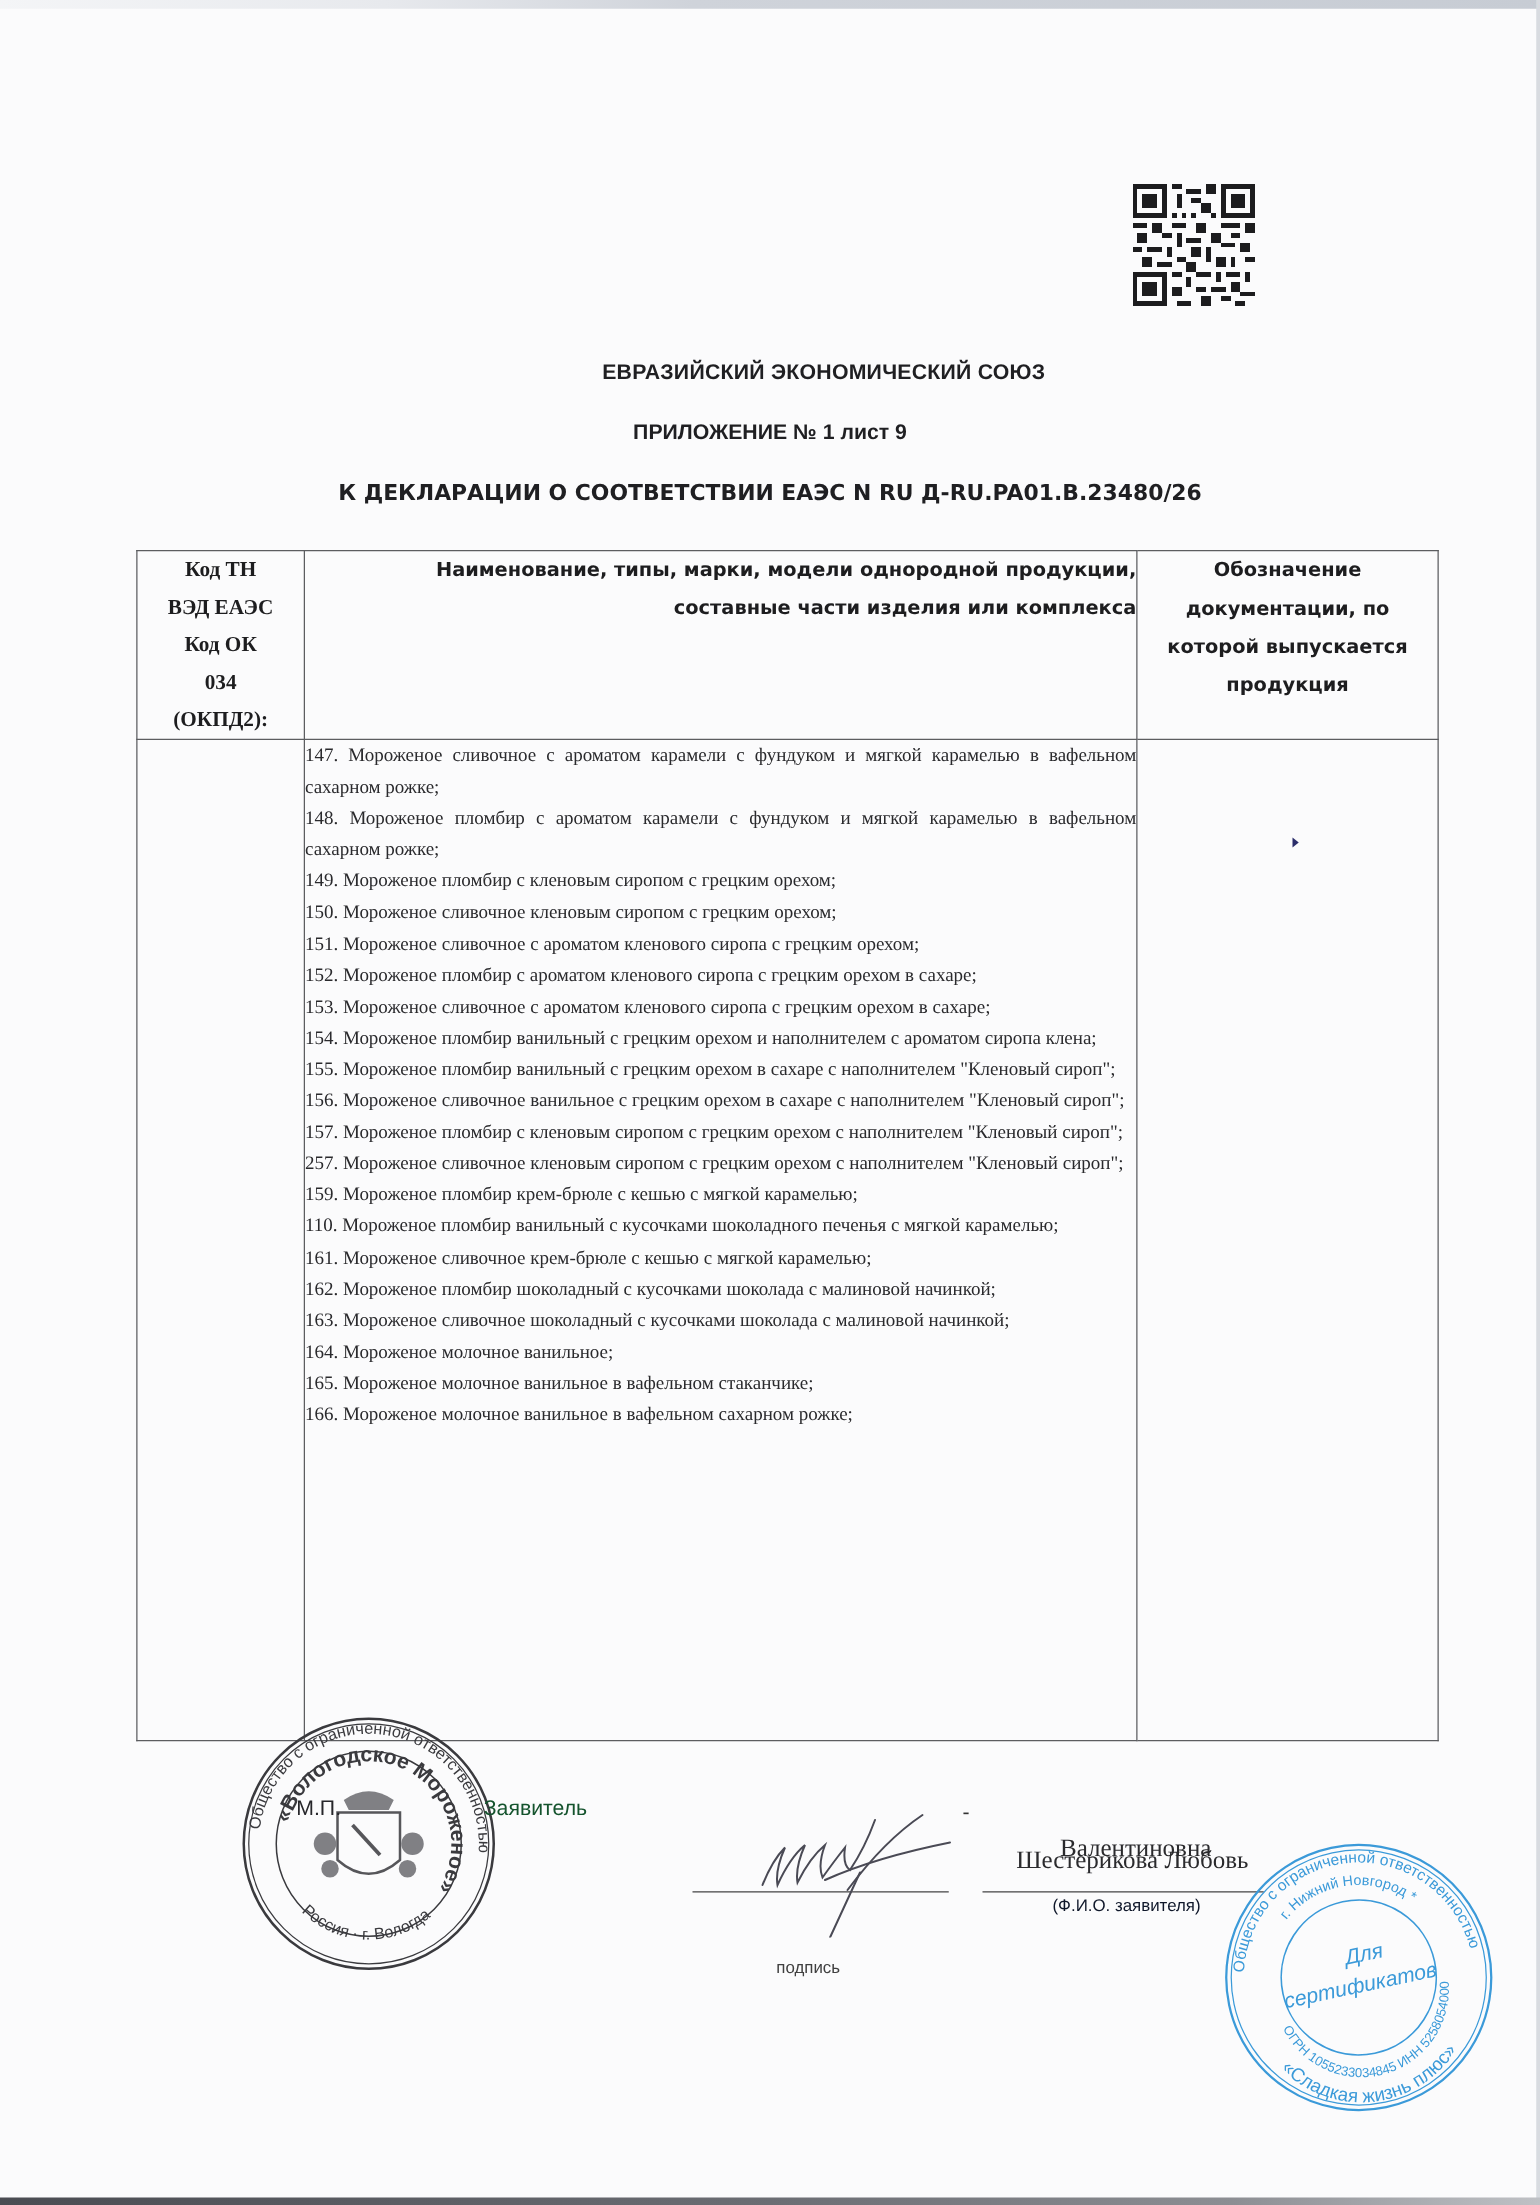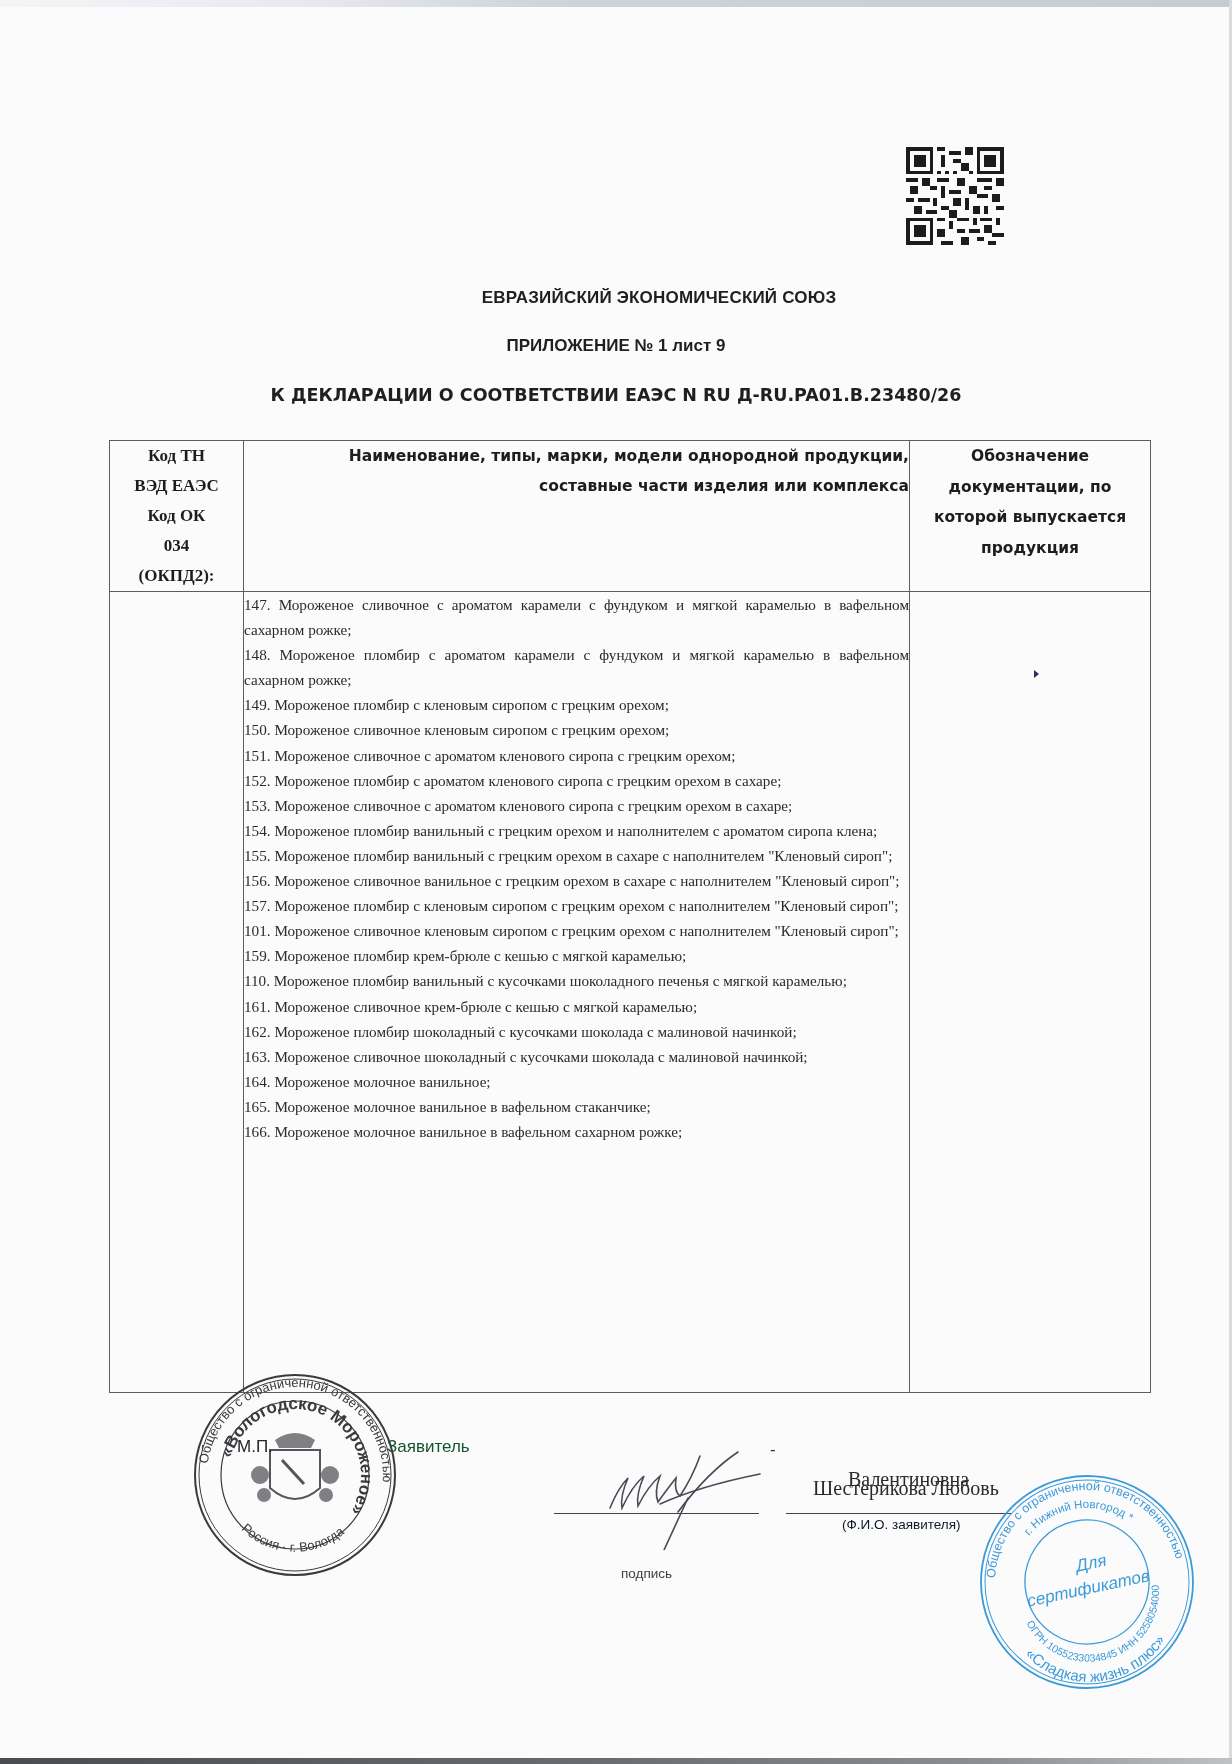--- a/index.html
+++ b/index.html
@@ -215,21 +215,21 @@
       <span class="item">148. Мороженое пломбир с ароматом карамели с фундуком и мягкой карамелью в вафельном сахарном рожке;</span>
       <span class="item">149. Мороженое пломбир с кленовым сиропом с грецким орехом;</span>
       <span class="item">150. Мороженое сливочное кленовым сиропом с грецким орехом;</span>
       <span class="item">151. Мороженое сливочное с ароматом кленового сиропа с грецким орехом;</span>
       <span class="item">152. Мороженое пломбир с ароматом кленового сиропа с грецким орехом в сахаре;</span>
       <span class="item">153. Мороженое сливочное с ароматом кленового сиропа с грецким орехом в сахаре;</span>
       <span class="item">154. Мороженое пломбир ванильный с грецким орехом и наполнителем с ароматом сиропа клена;</span>
       <span class="item">155. Мороженое пломбир ванильный с грецким орехом в сахаре с наполнителем "Кленовый сироп";</span>
       <span class="item">156. Мороженое сливочное ванильное с грецким орехом в сахаре с наполнителем "Кленовый сироп";</span>
       <span class="item">157. Мороженое пломбир с кленовым сиропом с грецким орехом с наполнителем "Кленовый сироп";</span>
-      <span class="item">101. Мороженое сливочное кленовым сиропом с грецким орехом с наполнителем "Кленовый сироп";</span>
+      <span class="item">257. Мороженое сливочное кленовым сиропом с грецким орехом с наполнителем "Кленовый сироп";</span>
       <span class="item">159. Мороженое пломбир крем-брюле с кешью  с мягкой карамелью;</span>
       <span class="item">110. Мороженое пломбир ванильный с кусочками шоколадного печенья с мягкой карамелью;</span>
       <span class="item">161. Мороженое сливочное крем-брюле с кешью с мягкой карамелью;</span>
       <span class="item">162. Мороженое пломбир шоколадный с кусочками шоколада с малиновой начинкой;</span>
       <span class="item">163. Мороженое сливочное шоколадный с кусочками шоколада с малиновой начинкой;</span>
       <span class="item">164. Мороженое молочное ванильное;</span>
       <span class="item">165. Мороженое молочное ванильное в вафельном стаканчике;</span>
       <span class="item">166. Мороженое молочное ванильное в вафельном сахарном рожке;</span>
     </td>
     <td class="docs">

